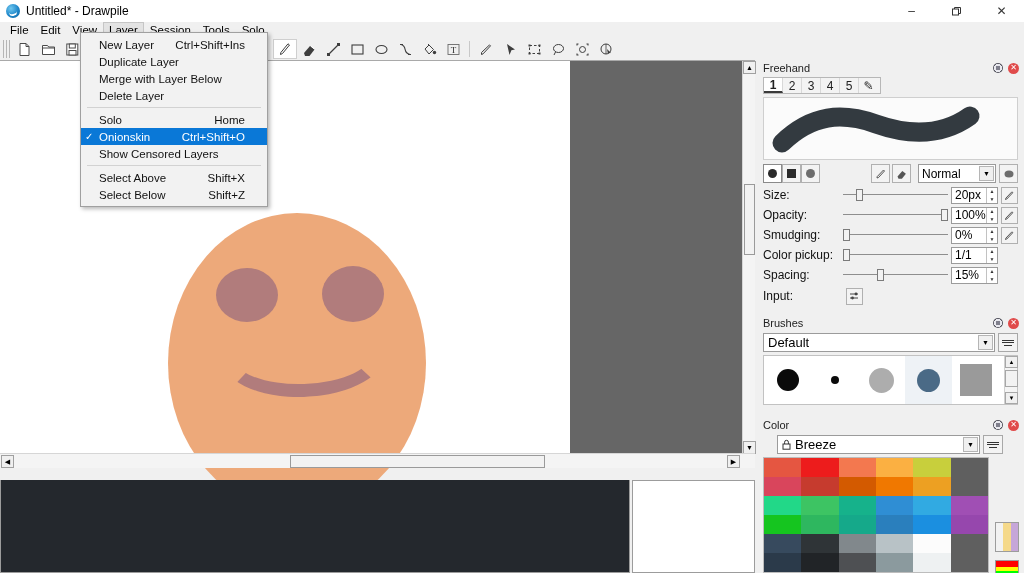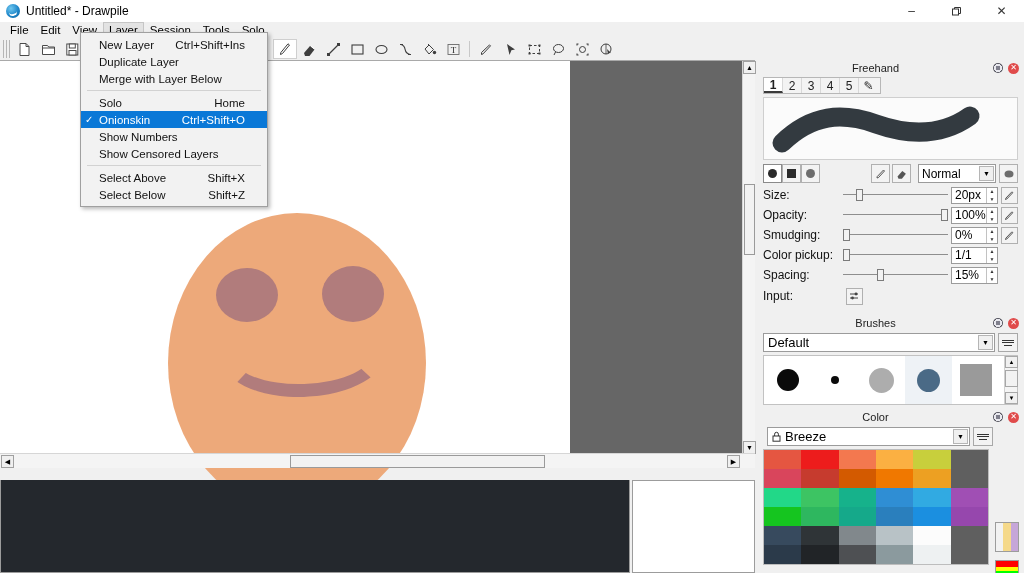--- a/index.html
+++ b/index.html
@@ -117,21 +117,21 @@
     background: #24282d; border: 1px solid #9c9c9c; border-top: none;
   }
   .userpanel {
     position: absolute; left: 632px; top: 480px; width: 123px; height: 93px;
     background: #ffffff; border: 1px solid #9c9c9c;
   }
 
   
   .dock { position: absolute; left: 757px; top: 60px; width: 267px; height: 513px; background: #f0f0f0; }
   .dockhdr { display:flex; align-items:center; height:16px; padding:0 4px 0 6px; }
-  .dockhdr .t { font-size: 11px; color: #222; flex: 1; text-align: center; }
+  .dockhdr .t { font-size: 11px; color: #222; flex: 1; }
   .dockbtn { width: 13px; height: 13px; margin-left: 3px; display:flex;align-items:center;justify-content:center; }
   .float-ico { width:10px;height:10px;border-radius:50%;
     background: radial-gradient(circle at 50% 50%, #7f7f8c 0 2.5px, #e8e8ee 2.5px 4px, #55555f 4px 5px); }
   .close-ico { width:11px;height:11px;border-radius:50%;background:#e04b4b;color:#fff;
     font-size:8px;display:flex;align-items:center;justify-content:center;line-height:1; }
 
   
   .slots { display:flex; margin: 1px 0 3px 6px; border:1px solid #b7b7b7; width: 118px; height:17px; background:#f3f3f3;}
   .slot { width: 19px; height: 15px; display:flex; align-items:center; justify-content:center;
     font-size: 12px; color:#222; border-right:1px solid #d8d8d8; }
@@ -577,30 +577,30 @@
       <div class="bcell">
         <div style="width:32px;height:32px;background:#9a9a9a"></div>
         </div>
       <div class="bscroll">
         <div class="bu">▲</div>
         <div class="bt"></div>
         <div class="bd">▼</div>
       </div>
     </div>
 
-    <div class="dockhdr" style="margin-top:4px">
+    <div class="dockhdr" style="margin-top:12px">
       <div class="t">Color</div>
       <div class="dockbtn">
           <div class="float-ico"></div>
         </div>
       <div class="dockbtn">
           <div class="close-ico">✕</div>
         </div>
     </div>
-    <div style="display:flex;align-items:center;margin:2px 6px 0 10px;width:226px">
+    <div style="display:flex;align-items:center;margin:2px 6px 0 20px;width:226px">
       <div class="combo">
         <span style="margin-right:4px;">
           <svg width="9" height="11" viewBox="0 0 9 11">
               <rect x="1" y="5" width="7" height="5.2" fill="none" stroke="#333" stroke-width="1"></rect>
               <path d="M2.6 5V3.2a1.9 1.9 0 0 1 3.8 0V5" fill="none" stroke="#333" stroke-width="1"></path>
             </svg>
         </span>
         <span>Breeze</span>
         <span class="arr">▼</span>
       </div>
@@ -671,38 +671,38 @@
     <div class="menu-row">
       <span class="menu-check"></span>
       <span class="menu-lab">Duplicate Layer</span>
       <span class="menu-acc"></span>
     </div>
     <div class="menu-row">
       <span class="menu-check"></span>
       <span class="menu-lab">Merge with Layer Below</span>
       <span class="menu-acc"></span>
     </div>
+    <div class="menu-row">
+      <span class="menu-check"></span>
+      <span class="menu-lab">Delete Layer</span>
+      <span class="menu-acc"></span>
+    </div>
     <div class="menu-sep"></div>
     <div class="menu-row">
       <span class="menu-check"></span>
       <span class="menu-lab">Solo</span>
       <span class="menu-acc">Home</span>
     </div>
     <div class="menu-row sel">
       <span class="menu-check">✓</span>
       <span class="menu-lab">Onionskin</span>
       <span class="menu-acc">Ctrl+Shift+O</span>
     </div>
     <div class="menu-row">
       <span class="menu-check"></span>
-      <span class="menu-lab">Show Numbers</span>
-      <span class="menu-acc"></span>
-    </div>
-    <div class="menu-row">
-      <span class="menu-check"></span>
       <span class="menu-lab">Show Censored Layers</span>
       <span class="menu-acc"></span>
     </div>
     <div class="menu-sep"></div>
     <div class="menu-row">
       <span class="menu-check"></span>
       <span class="menu-lab">Select Above</span>
       <span class="menu-acc">Shift+X</span>
     </div>
     <div class="menu-row">

